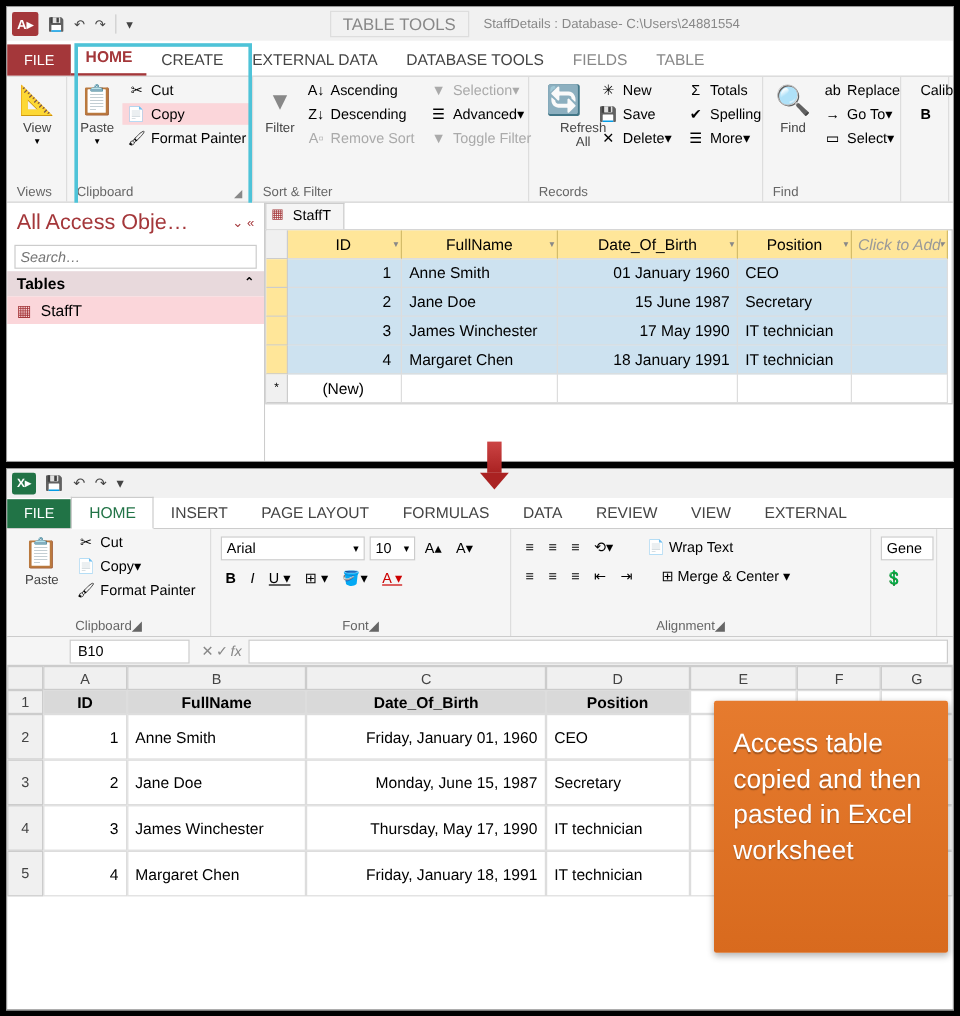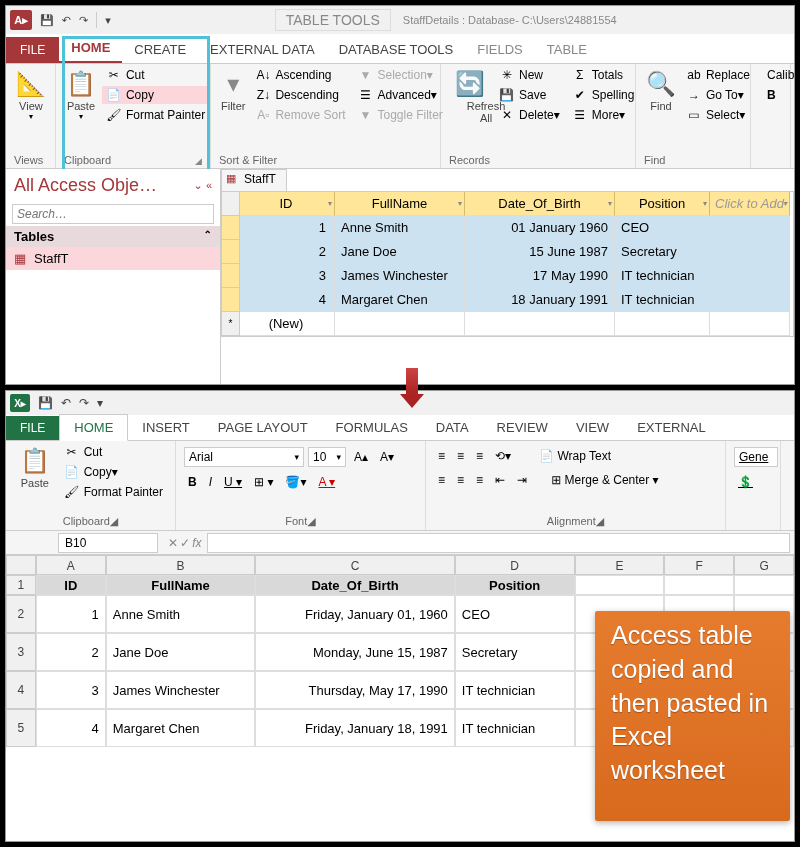--- a/index.html
+++ b/index.html
@@ -80,21 +80,21 @@
 .fxbar { flex:1; border:1px solid #ccc; background:#fff; height:20px; margin-right:4px; }
 .fx-btns { display:flex; gap:2px; padding:0 6px; color:#888; font-size:12px; }
 .sheet { position:relative; }
 .sheet-row { display:flex; height:26px; }
 .sheet-row.dbl { height: 38px; }
 .sheet-row .rh { width:30px; background:#f0f0f0; border:1px solid #ccc; display:flex; align-items:center; justify-content:center; font-size:12px; color:#444; }
 .sheet-row .ch { background:#f0f0f0; border:1px solid #ccc; text-align:center; font-size:12px; color:#444; padding:3px 0; }
 .sheet-row .cell { border:1px solid #ddd; padding:3px 6px; font-size:13px; display:flex; align-items:center; overflow:hidden; white-space:nowrap; }
 .sheet-row.hdr .cell { background:#d9d9d9; font-weight:bold; justify-content:center; }
 .c-a{width:70px;} .c-b{width:150px;} .c-c{width:200px;} .c-d{width:120px;} .c-e{width:90px;} .c-f{width:70px;} .c-g{width:60px;}
-.callout { position:absolute; right:10px; top:611px; width:195px; height:210px; background:linear-gradient(#e67b2e,#d86a1e); color:#fff; padding:8px 16px; font-size:25px; line-height:1.35; border-radius:2px; box-shadow:0 2px 6px rgba(0,0,0,.3); text-shadow:0 1px 1px rgba(0,0,0,.3); font-family:'Segoe UI','Trebuchet MS',sans-serif; }
+.callout { position:absolute; right:10px; top:584px; width:195px; height:210px; background:linear-gradient(#e67b2e,#d86a1e); color:#fff; padding:21px 16px; font-size:22px; line-height:1.35; border-radius:2px; box-shadow:0 2px 6px rgba(0,0,0,.3); text-shadow:0 1px 1px rgba(0,0,0,.3); font-family:'Segoe UI','Trebuchet MS',sans-serif; }
 </style>
 </head>
 <body>
 
 <div class="access-app">
   <div class="qat">
     <div class="access-icon">A▸</div>
     <span class="qat-btn">💾</span>
     <span class="qat-btn">↶</span>
     <span class="qat-btn">↷</span>
@@ -410,21 +410,21 @@
           <span class="tbtn">≡</span>
           <span class="tbtn">≡</span>
           <span class="tbtn">⇤</span>
           <span class="tbtn">⇥</span>
           <span style="width:8px;"></span>
           <span class="tbtn">⊞ <span>Merge &amp; Center</span> ▾</span>
         </div>
       </div>
       <div class="glabel"><span>Alignment</span><span class="dlg">◢</span></div>
     </div>
-    <div class="xgroup" style="width:55px;text-decoration:underline;">
+    <div class="xgroup" style="width:55px;">
       <div class="grp" style="flex-direction:column;gap:6px;padding-top:4px;">
         <div class="fontsel" style="width:44px;">
             <span>Gene</span>
           </div>
         <div class="tool-row">
             <span class="tbtn">💲</span>
           </div>
       </div>
       <div class="glabel"></div>
     </div>

